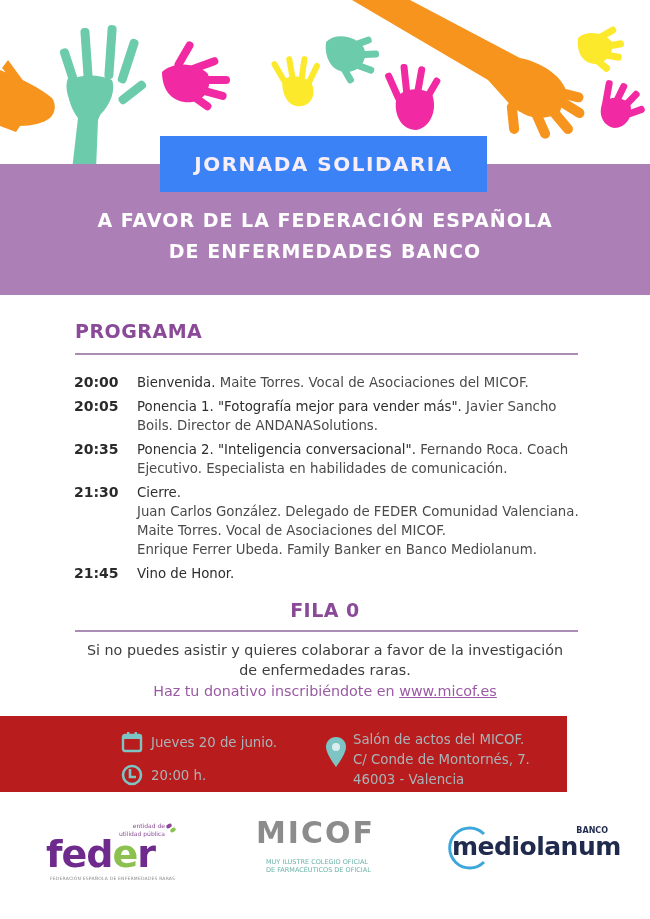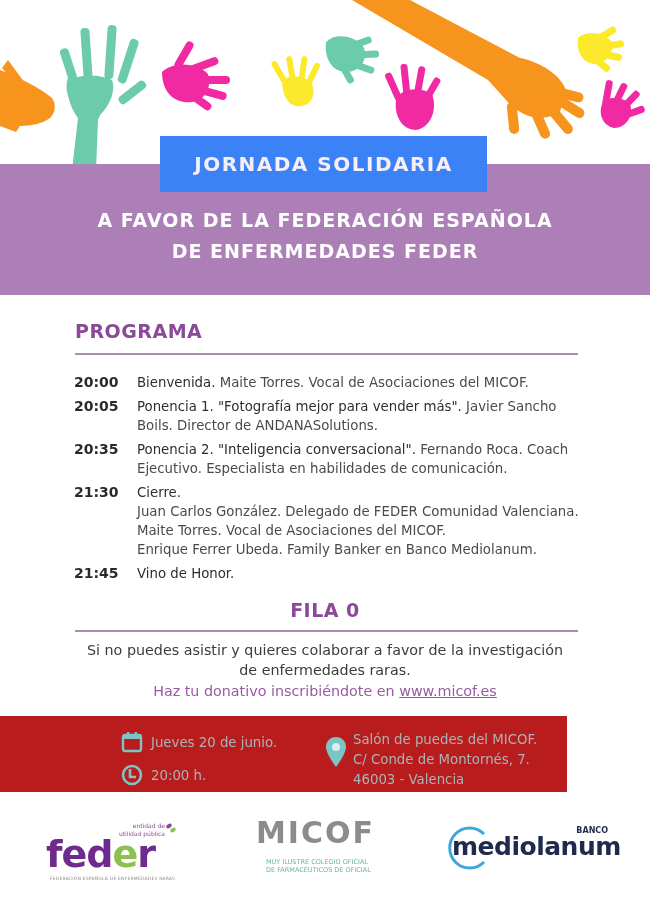--- a/index.html
+++ b/index.html
@@ -158,21 +158,21 @@
       <rect x="616" y="82" width="7" height="26" rx="3" transform="rotate(26 619 95)"></rect>
       <rect x="626" y="88" width="7" height="26" rx="3" transform="rotate(44 629 101)"></rect>
       <rect x="630" y="100" width="7" height="24" rx="3" transform="rotate(70 633 112)"></rect>
     </g>
   </svg>
 
   <div class="band"></div>
   <div class="title-box">JORNADA SOLIDARIA</div>
   <div class="subtitle">
     <div>A FAVOR DE LA FEDERACIÓN ESPAÑOLA</div>
-    <div>DE ENFERMEDADES FEDER</div>
+    <div>DE ENFERMEDADES BANCO</div>
   </div>
 </div>
 
 <div class="section-title">PROGRAMA</div>
 <div class="rule r1"></div>
 
 <div class="program">
   <div class="prog-row">
     <div class="prog-time">20:00</div>
     <div class="prog-body">
@@ -237,21 +237,21 @@
       <path d="M9 5 L9 13 L15 13" fill="none" stroke="#7cc5c4" stroke-width="2.6"></path>
     </svg>
     <span>20:00 h.</span>
   </div>
   <div class="info-place">
     <svg class="ico" viewBox="0 0 22 32">
       <path d="M11 1 C5 1 1 5.5 1 11 C1 18 11 31 11 31 C11 31 21 18 21 11 C21 5.5 17 1 11 1 Z" fill="#7cc5c4"></path>
       <circle cx="11" cy="11" r="4" fill="#dcedf0"></circle>
     </svg>
     <div class="lines">
-      <div>Salón de puedes del MICOF.</div>
+      <div>Salón de actos del MICOF.</div>
       <div>C/ Conde de Montornés, 7.</div>
       <div>46003 - Valencia</div>
     </div>
   </div>
 </div>
 
 <div class="logos">
   <div class="logo logo-feder">
     <div class="feder-tag">
       <div>entidad de</div>

